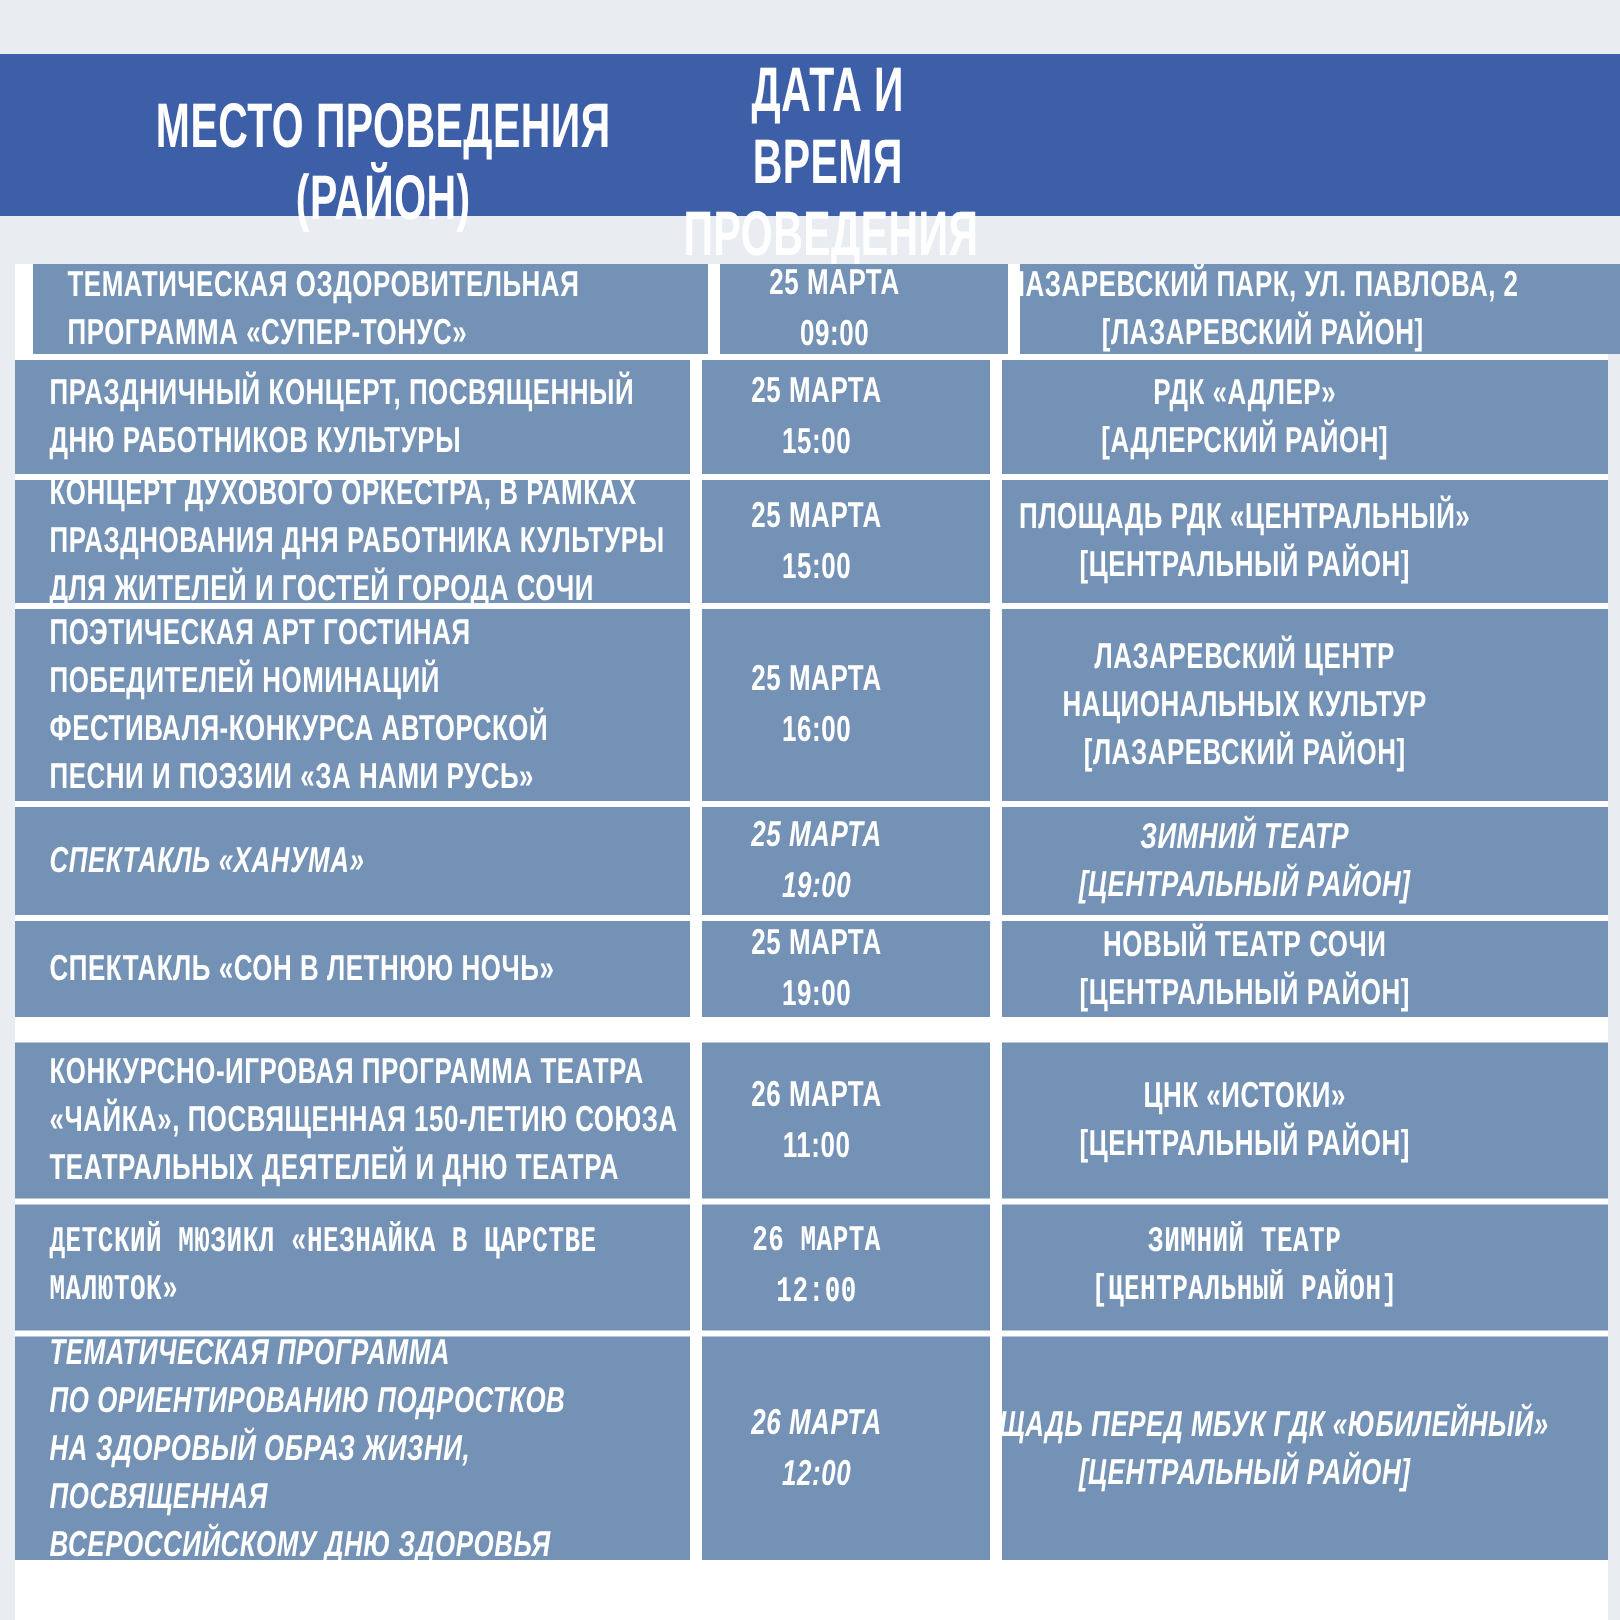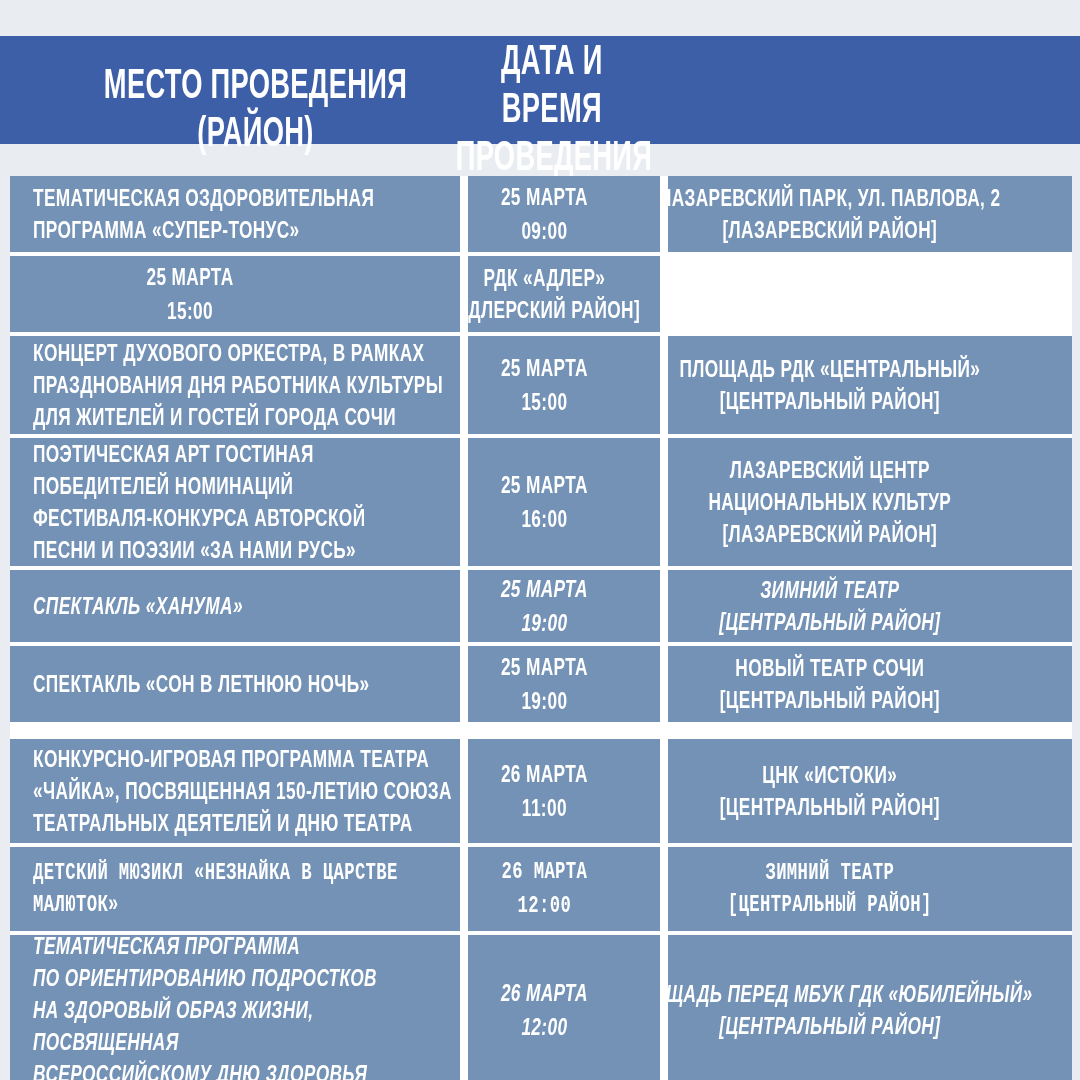--- a/index.html
+++ b/index.html
@@ -31,26 +31,26 @@
   
   .table{
     position:absolute; left:10px; top:176px; width:1062px; height:904px;
     background:var(--separator);
     display:flex; flex-direction:column; gap:4px;
   }
   .row{
     flex:none;
     display:grid; grid-template-columns:450px 192px 404px; column-gap:8px;
   }
-  .row:nth-child(1){height:76px;}
+  .row:nth-child(1){height:60px;padding-left:12px;}
   .row:nth-child(2){height:76px;}
-  .row:nth-child(3){height:98px;}
+  .row:nth-child(3){height:82px;}
   .row:nth-child(4){height:128px;}
   .row:nth-child(5){height:72px;font-style:italic;}
-  .row:nth-child(6){height:76px;}
+  .row:nth-child(6){height:64px;}
   .row:nth-child(7){height:104px;margin-top:13px;}
   .row:nth-child(8){height:84px;font-family:Liberation Mono, monospace;}
   .row:nth-child(9){height:149px;font-style:italic;}
   .cell{
     background:var(--row-bg); color:var(--text);
     display:flex; align-items:center; overflow:hidden;
   }
   .c-name{justify-content:flex-start; padding-left:23px; box-sizing:border-box;}
   .c-date,.c-place{justify-content:center;}
   .tx{
@@ -99,20 +99,24 @@
       </div>
       <div class="cell c-place">
         <div class="tx tx-center">
           <div class="pre">ЛАЗАРЕВСКИЙ ПАРК, УЛ. ПАВЛОВА, 2</div>
           <div>[ЛАЗАРЕВСКИЙ РАЙОН]</div>
         </div>
       </div>
     </section>
 
     <section class="row">
+      <div class="cell c-name">
+        <div class="tx tx-left pre">ПРАЗДНИЧНЫЙ КОНЦЕРТ, ПОСВЯЩЕННЫЙ
+ДНЮ РАБОТНИКОВ КУЛЬТУРЫ</div>
+      </div>
       <div class="cell c-date">
         <div class="tx tx-center datewrap">
           <div>25 МАРТА</div>
           <div>15:00</div>
         </div>
       </div>
       <div class="cell c-place">
         <div class="tx tx-center">
           <div class="pre">РДК «АДЛЕР»</div>
           <div>[АДЛЕРСКИЙ РАЙОН]</div>

